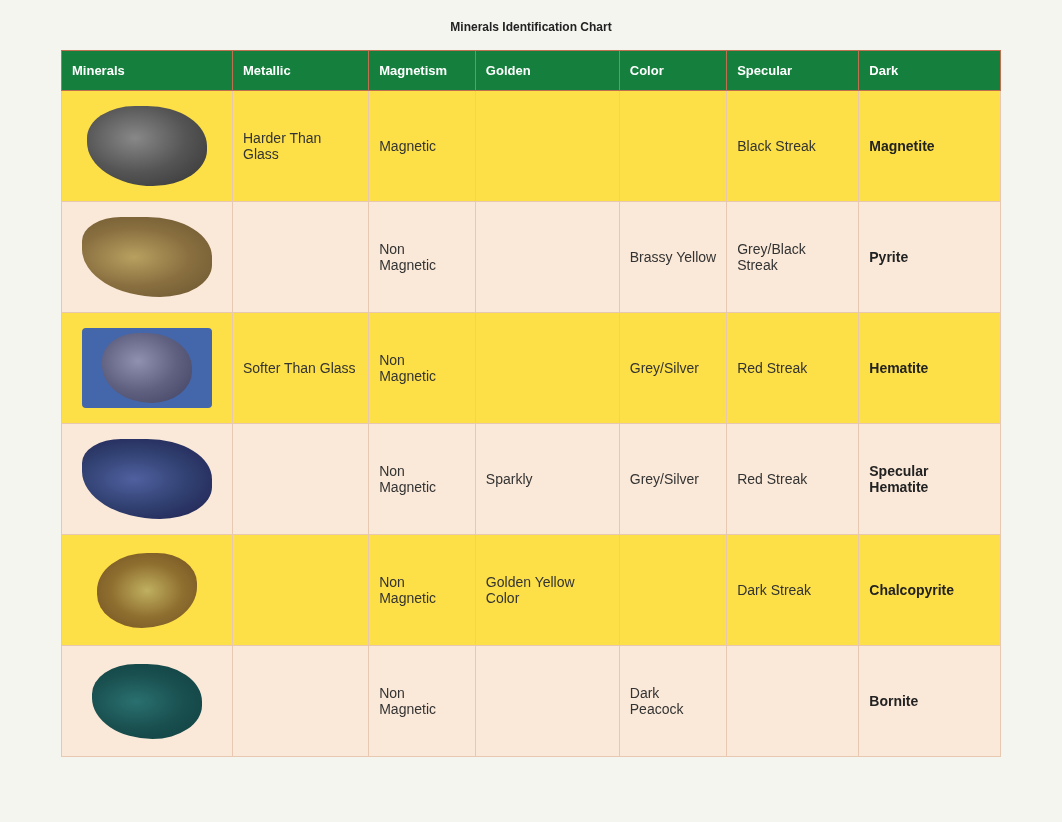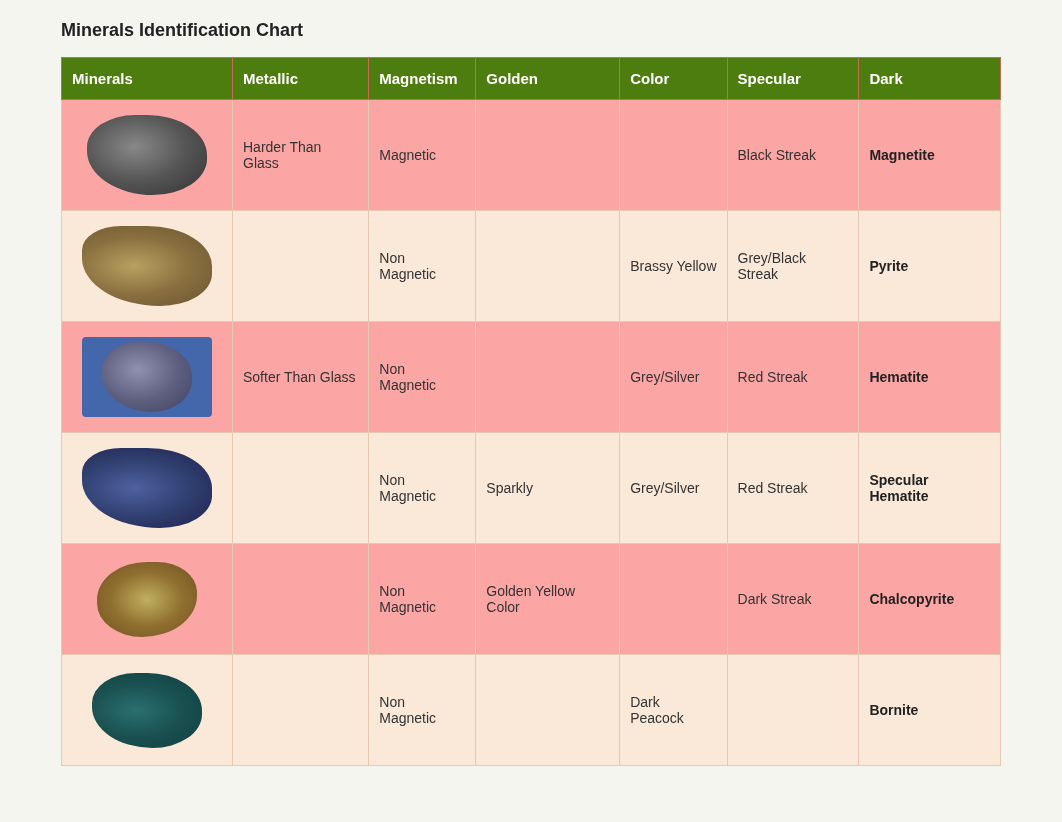--- a/index.html
+++ b/index.html
@@ -9,47 +9,47 @@
       display: flex;
       justify-content: center;
       align-items: flex-start;
       padding: 20px;
       min-height: 822px;
     }
     .page-container {
       width: 940px;
     }
     .chart-title {
-      text-align: left;
-      font-size: 18px;
+      text-align: center;
+      font-size: 12px;
       font-weight: bold;
       margin-bottom: 16px;
       color: #222;
     }
     .minerals-table {
       width: 100%;
       border-collapse: collapse;
       background: #fdf0e8;
     }
     .minerals-table th {
-      background: #4d7c0f;
+      background: #15803d;
       color: #fff;
-      font-size: 15px;
+      font-size: 13px;
       font-weight: bold;
       padding: 12px 10px;
       text-align: left;
       border: 1px solid #c07050;
     }
     .minerals-table td {
       border: 1px solid #e8c8b0;
       padding: 10px 10px;
       vertical-align: middle;
       font-size: 14px;
       color: #333;
-      background: #fca5a5;
+      background: #fde047;
     }
     .minerals-table tr:nth-child(even) td {
       background: #fae8d8;
     }
     .minerals-table td.name-cell {
       font-weight: bold;
       color: #222;
       margin-top: 47px;
     }
     .mineral-image {

